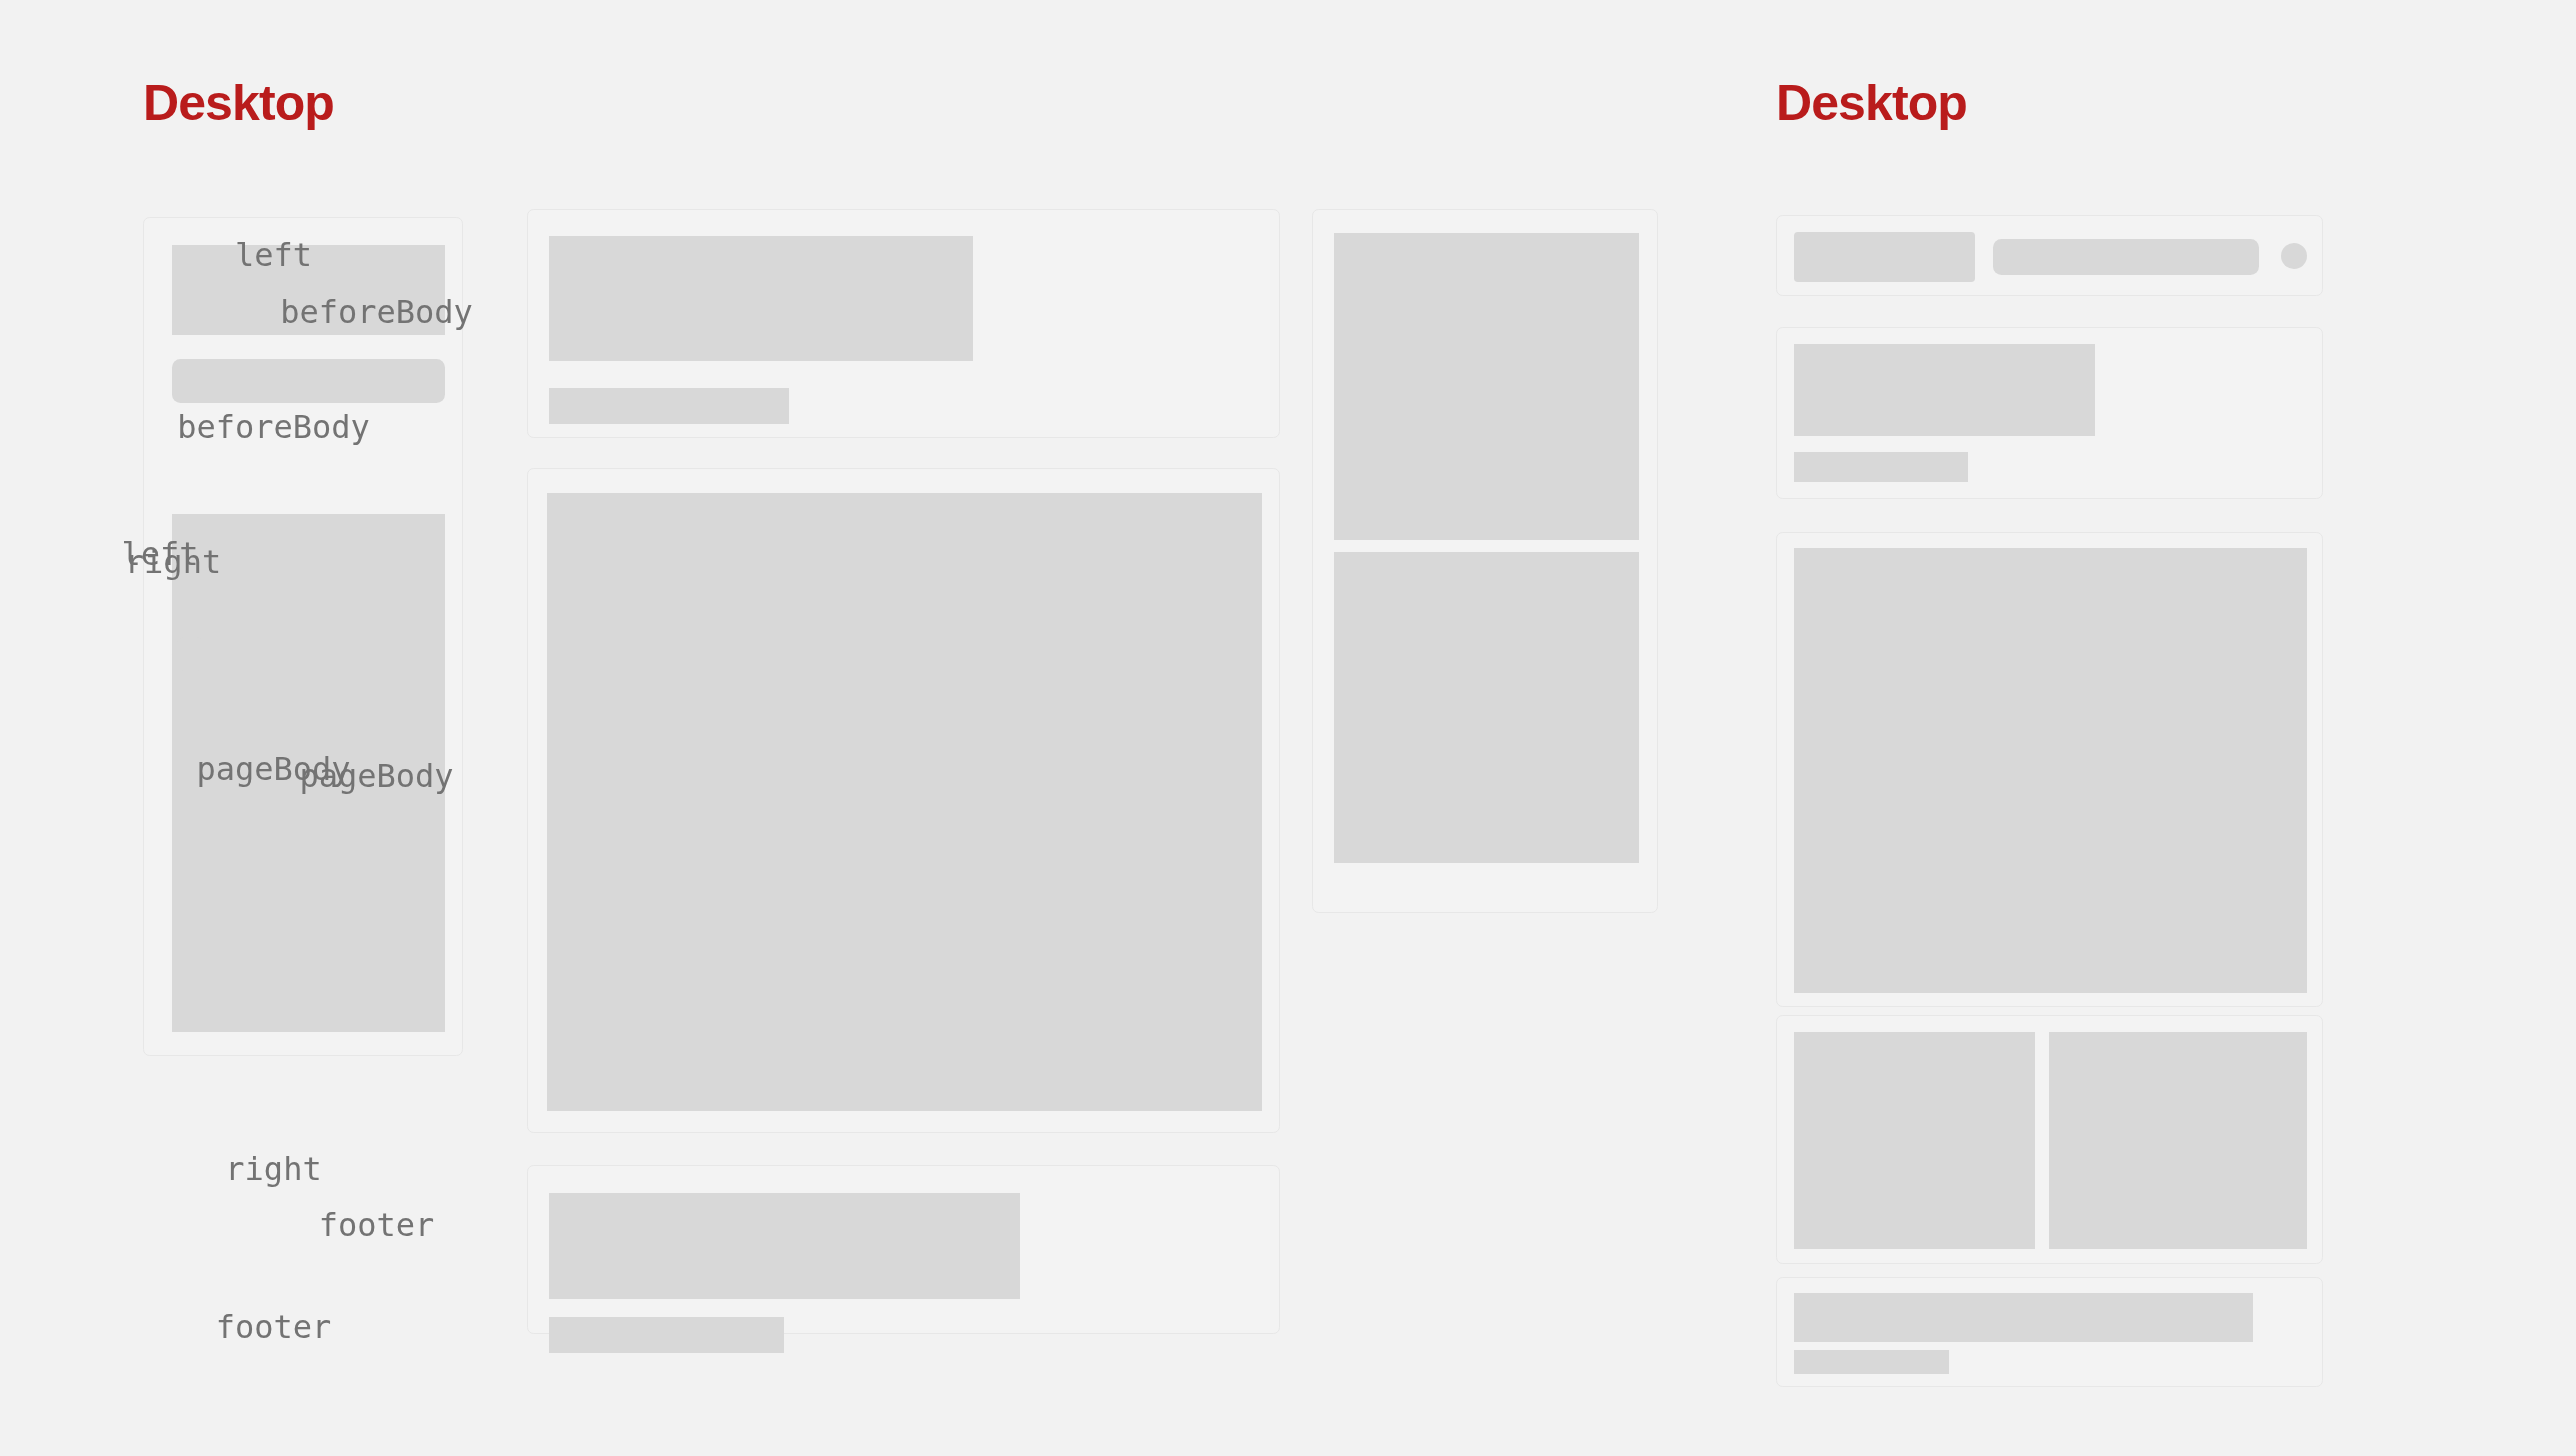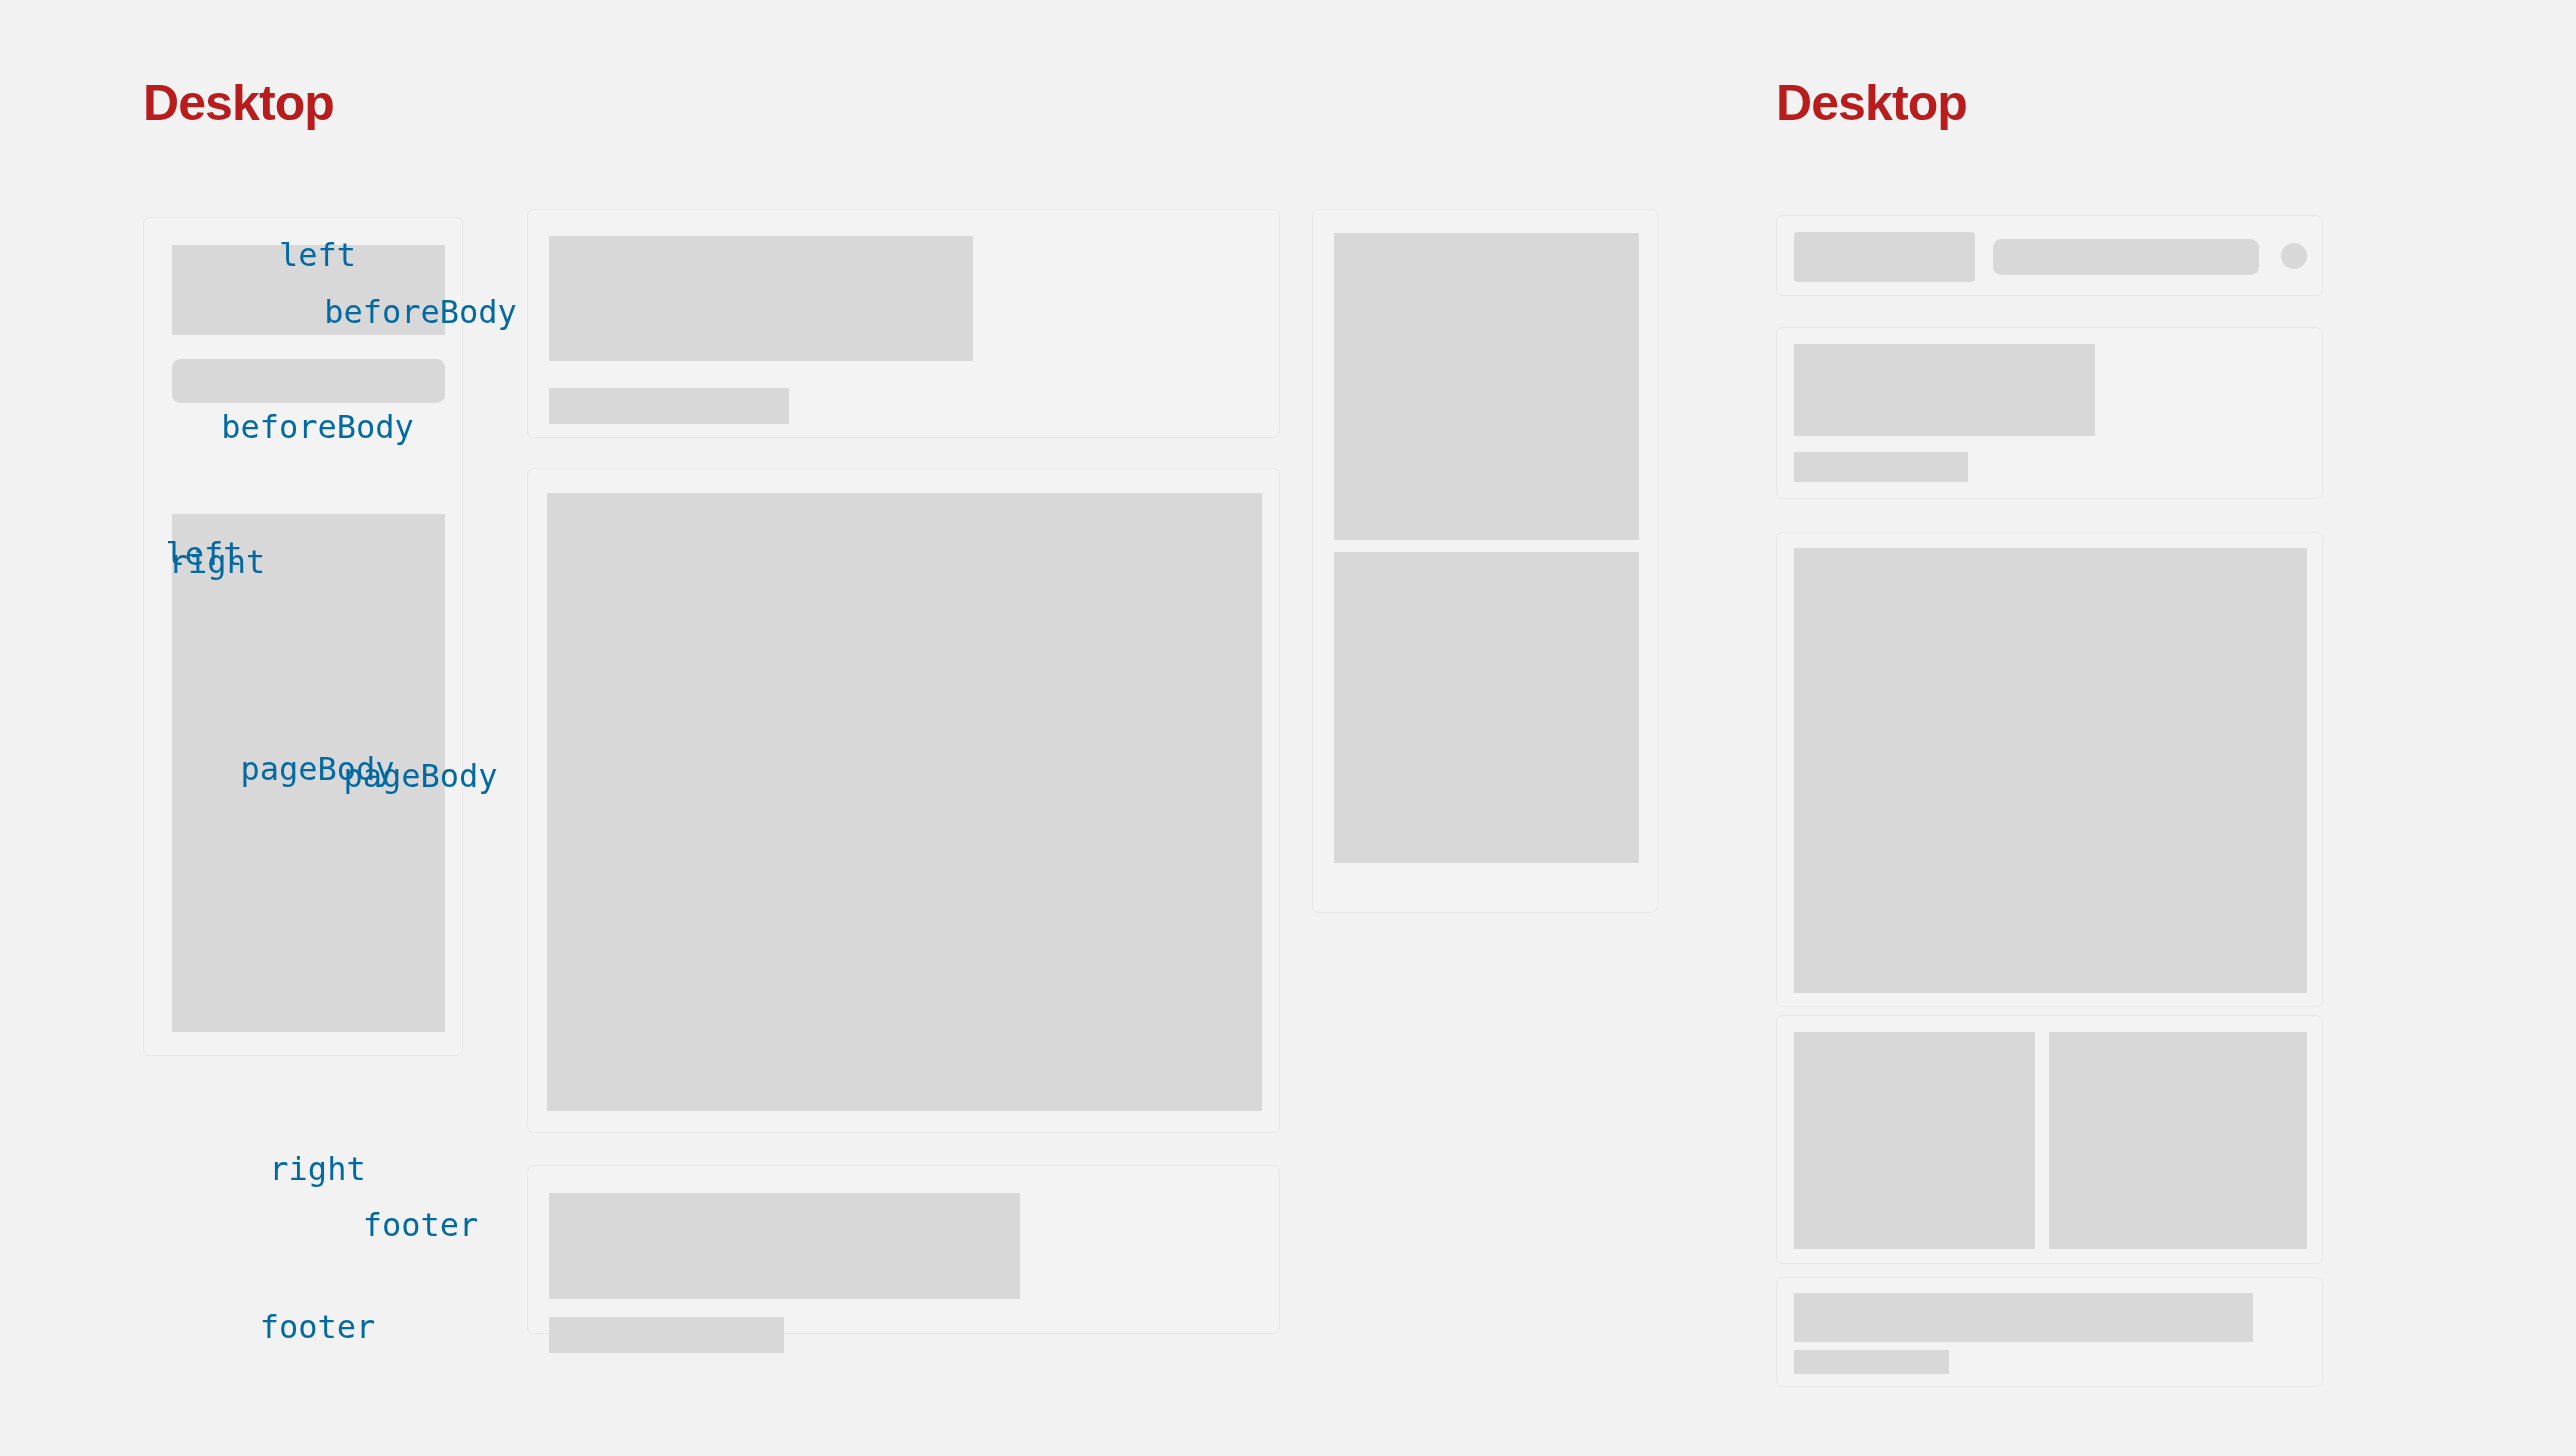--- a/index.html
+++ b/index.html
@@ -28,26 +28,25 @@
     position: absolute;
     background: #d8d8d8;
     box-sizing: border-box;
   }
   .skel.rounded { border-radius: 8.5px; }
   .skel.circle  { border-radius: 50%; }
 
   .region-label {
     position: absolute;
     font-family: "DejaVu Sans Mono", monospace;
-    color: #0369a1;
+    color: #737373;
     white-space: nowrap;
     text-align: center;
     line-height: 1;
     pointer-events: none;
-    padding-left: 44px;
   }
 
   .col-title {
     position: absolute;
     font-family: "Liberation Sans", sans-serif;
     font-weight: bold;
     color: #b91c1c;
     white-space: nowrap;
     line-height: 1;
   }

